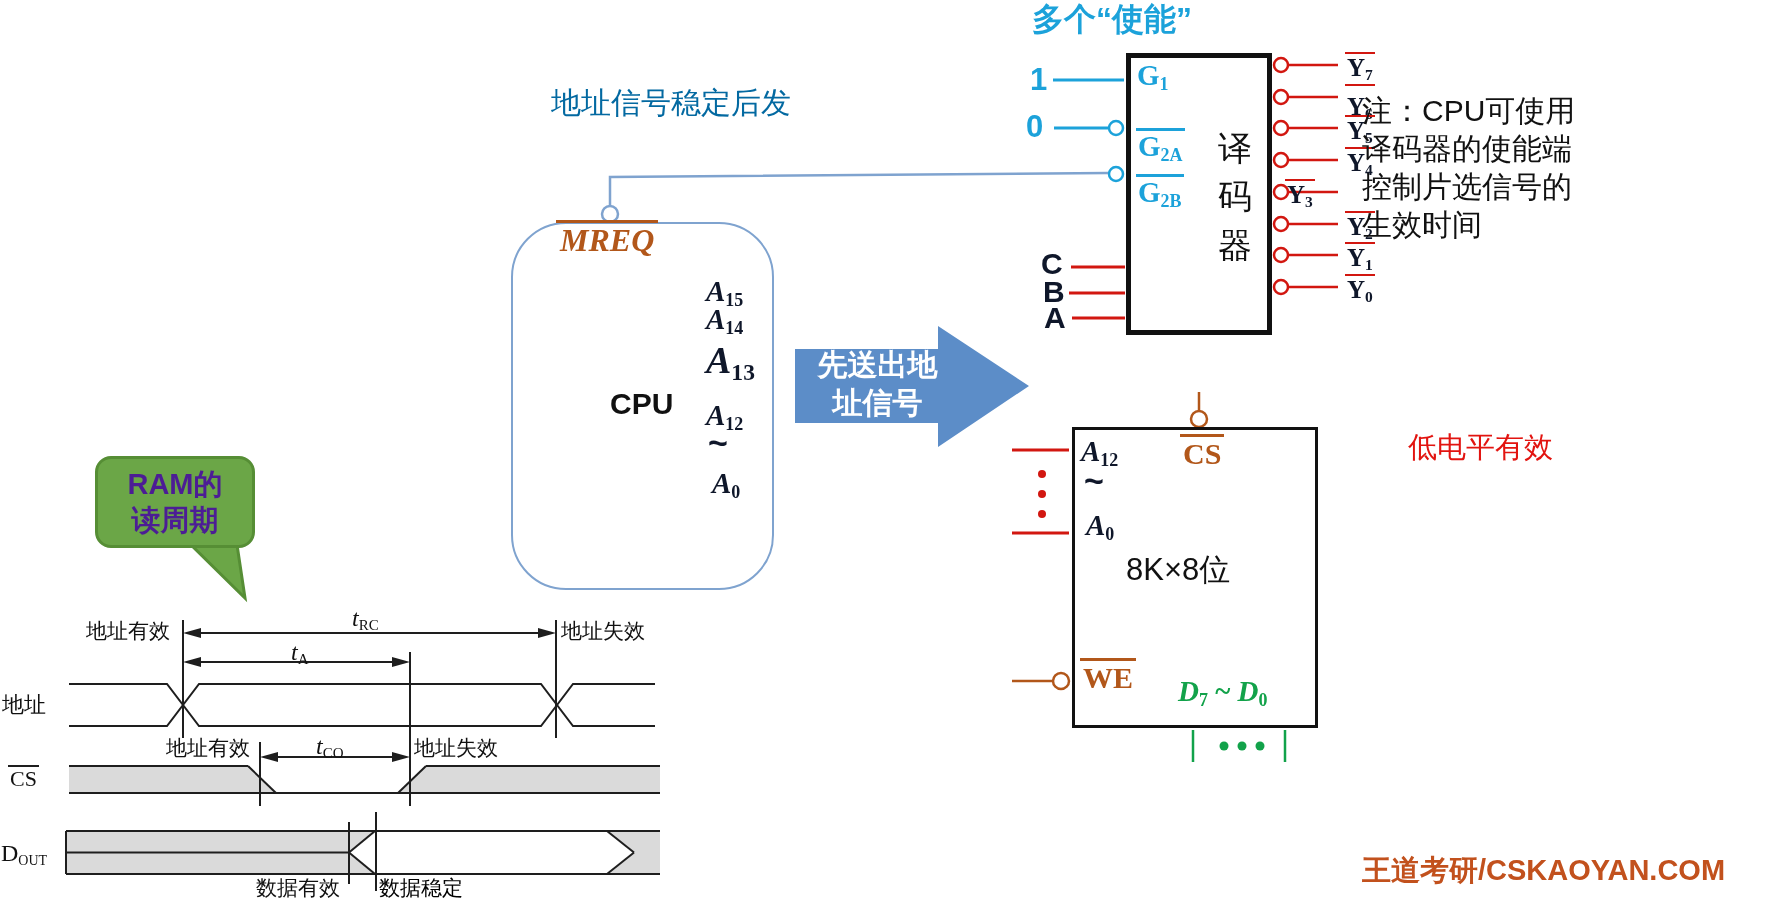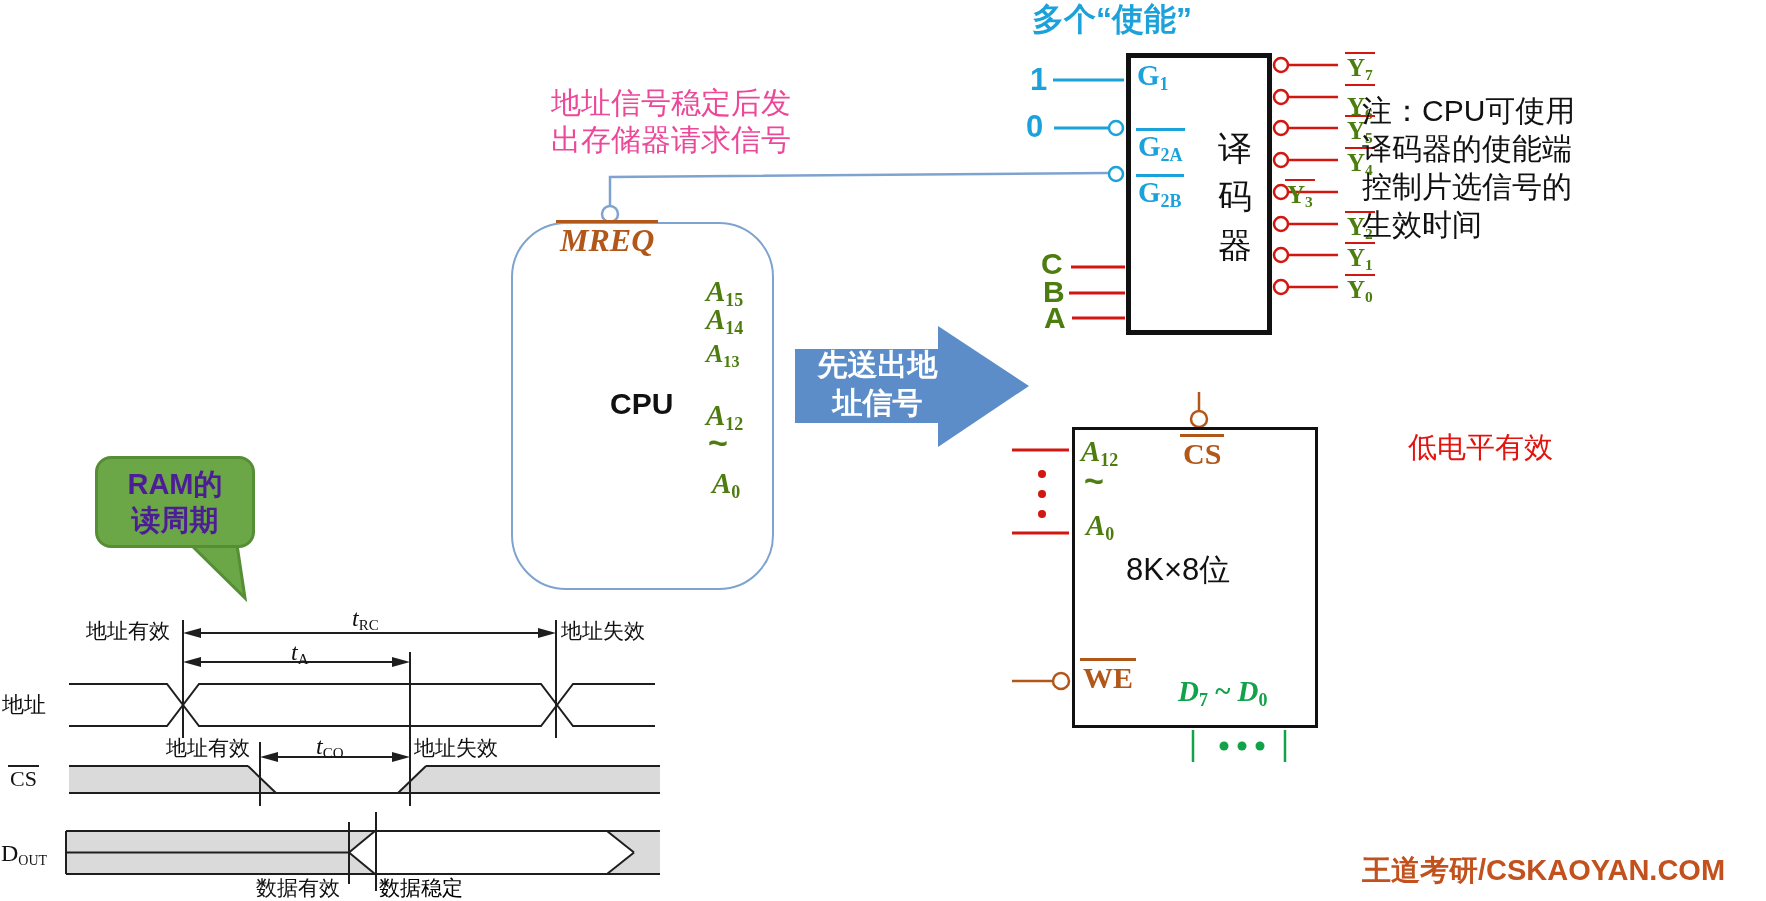--- a/index.html
+++ b/index.html
@@ -3,21 +3,21 @@
 <meta charset="utf-8">
 <style>
   html,body{margin:0;padding:0;background:#fff;}
   #stage{position:relative;width:1766px;height:901px;background:#ffffff;overflow:hidden;
          font-family:"Liberation Sans",sans-serif;}
   .lbl{position:absolute;white-space:nowrap;line-height:1.1;}
   .math{font-family:"Liberation Serif",serif;font-style:italic;font-weight:bold;}
   .mathu{font-family:"Liberation Serif",serif;font-weight:bold;}
   sub{font-size:0.62em;vertical-align:-0.28em;font-style:normal;}
   .cyan{color:#1CA2DA;}
-  .red{color:#4d7c0f;}
+  .red{color:#0f172a;}
   .brown{color:#B2571A;}
   .greent{color:#12A24A;}
   .ov-cyan{border-top:3px solid #1CA2DA;display:inline-block;}
   .ov-red{border-top:2.5px solid #D21710;display:inline-block;}
   .ov-brown{border-top:3.5px solid #B2571A;display:inline-block;}
   .ov-black{border-top:2px solid #1E1E1E;display:inline-block;}
   .block{position:absolute;box-sizing:border-box;background:#fff;}
   .serifcn{font-family:"Liberation Serif",serif;}
   svg{position:absolute;left:0;top:0;}
 </style>
@@ -208,35 +208,34 @@
   <div class="lbl red mathu" style="left:1345px;top:274px;font-size:25px;">
     <span class="ov-red" style="padding:0 2px;"><span>Y</span><sub>0</sub></span></div>
 
   <div class="lbl" style="left:1346px;top:92px;font-size:30px;color:#111;line-height:38px;white-space:normal;width:420px;margin-left:16px;">
     <div>注：CPU可使用</div>
     <div>译码器的使能端</div>
     <div>控制片选信号的</div>
     <div>生效时间</div>
   </div>
 
-  <div class="lbl" style="left:551px;top:84px;font-size:30px;color:#ec4899;line-height:37px;">
+  <div class="lbl" style="left:551px;top:84px;font-size:30px;color:#0369a1;line-height:37px;">
     <div>地址信号稳定后发</div>
-    <div>出存储器请求信号</div>
   </div>
 
   <div class="lbl brown math" style="left:556px;top:220px;font-size:32px;">
     <span class="ov-brown" style="padding:0 4px;">MREQ</span>
   </div>
   <div class="lbl" style="left:610px;top:387px;font-size:30px;font-weight:bold;color:#111;">CPU</div>
 
   <div class="lbl red math" style="left:706px;top:276px;font-size:29px;">
     <span>A</span><sub>15</sub></div>
   <div class="lbl red math" style="left:706px;top:304px;font-size:29px;">
     <span>A</span><sub>14</sub></div>
-  <div class="lbl red math" style="left:706px;top:340px;font-size:26px;text-align:center;">
+  <div class="lbl red math" style="left:706px;top:340px;font-size:38px;text-align:center;">
     <span>A</span><sub>13</sub></div>
   <div class="lbl red math" style="left:706px;top:400px;font-size:29px;">
     <span>A</span><sub>12</sub></div>
   <div class="lbl red" style="left:708px;top:424px;font-size:34px;font-weight:bold;">~</div>
   <div class="lbl red math" style="left:712px;top:468px;font-size:29px;">
     <span>A</span><sub>0</sub></div>
 
   <div class="lbl" style="left:795px;top:346px;width:165px;text-align:center;color:#fff;font-size:30px;font-weight:bold;line-height:38px;">
     <div>先送出地</div>
     <div>址信号</div>

